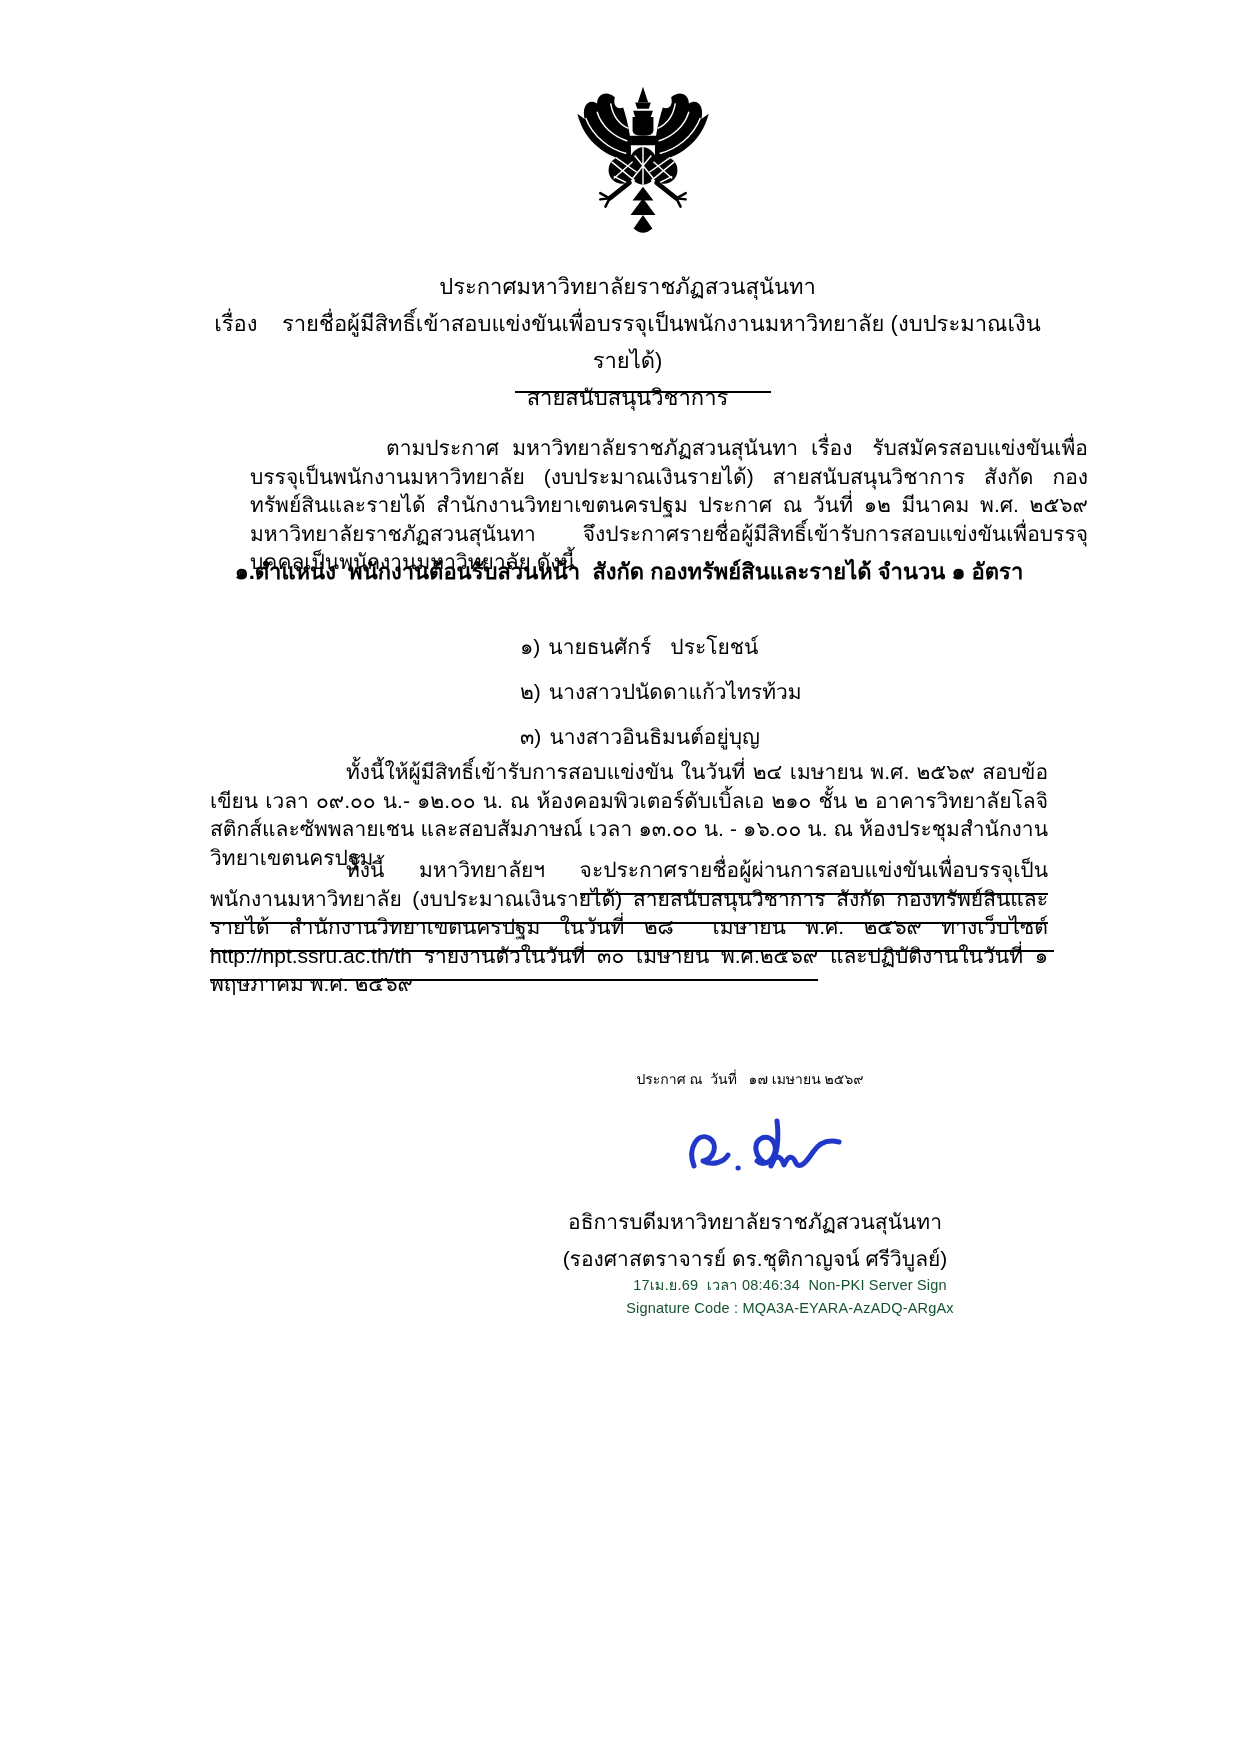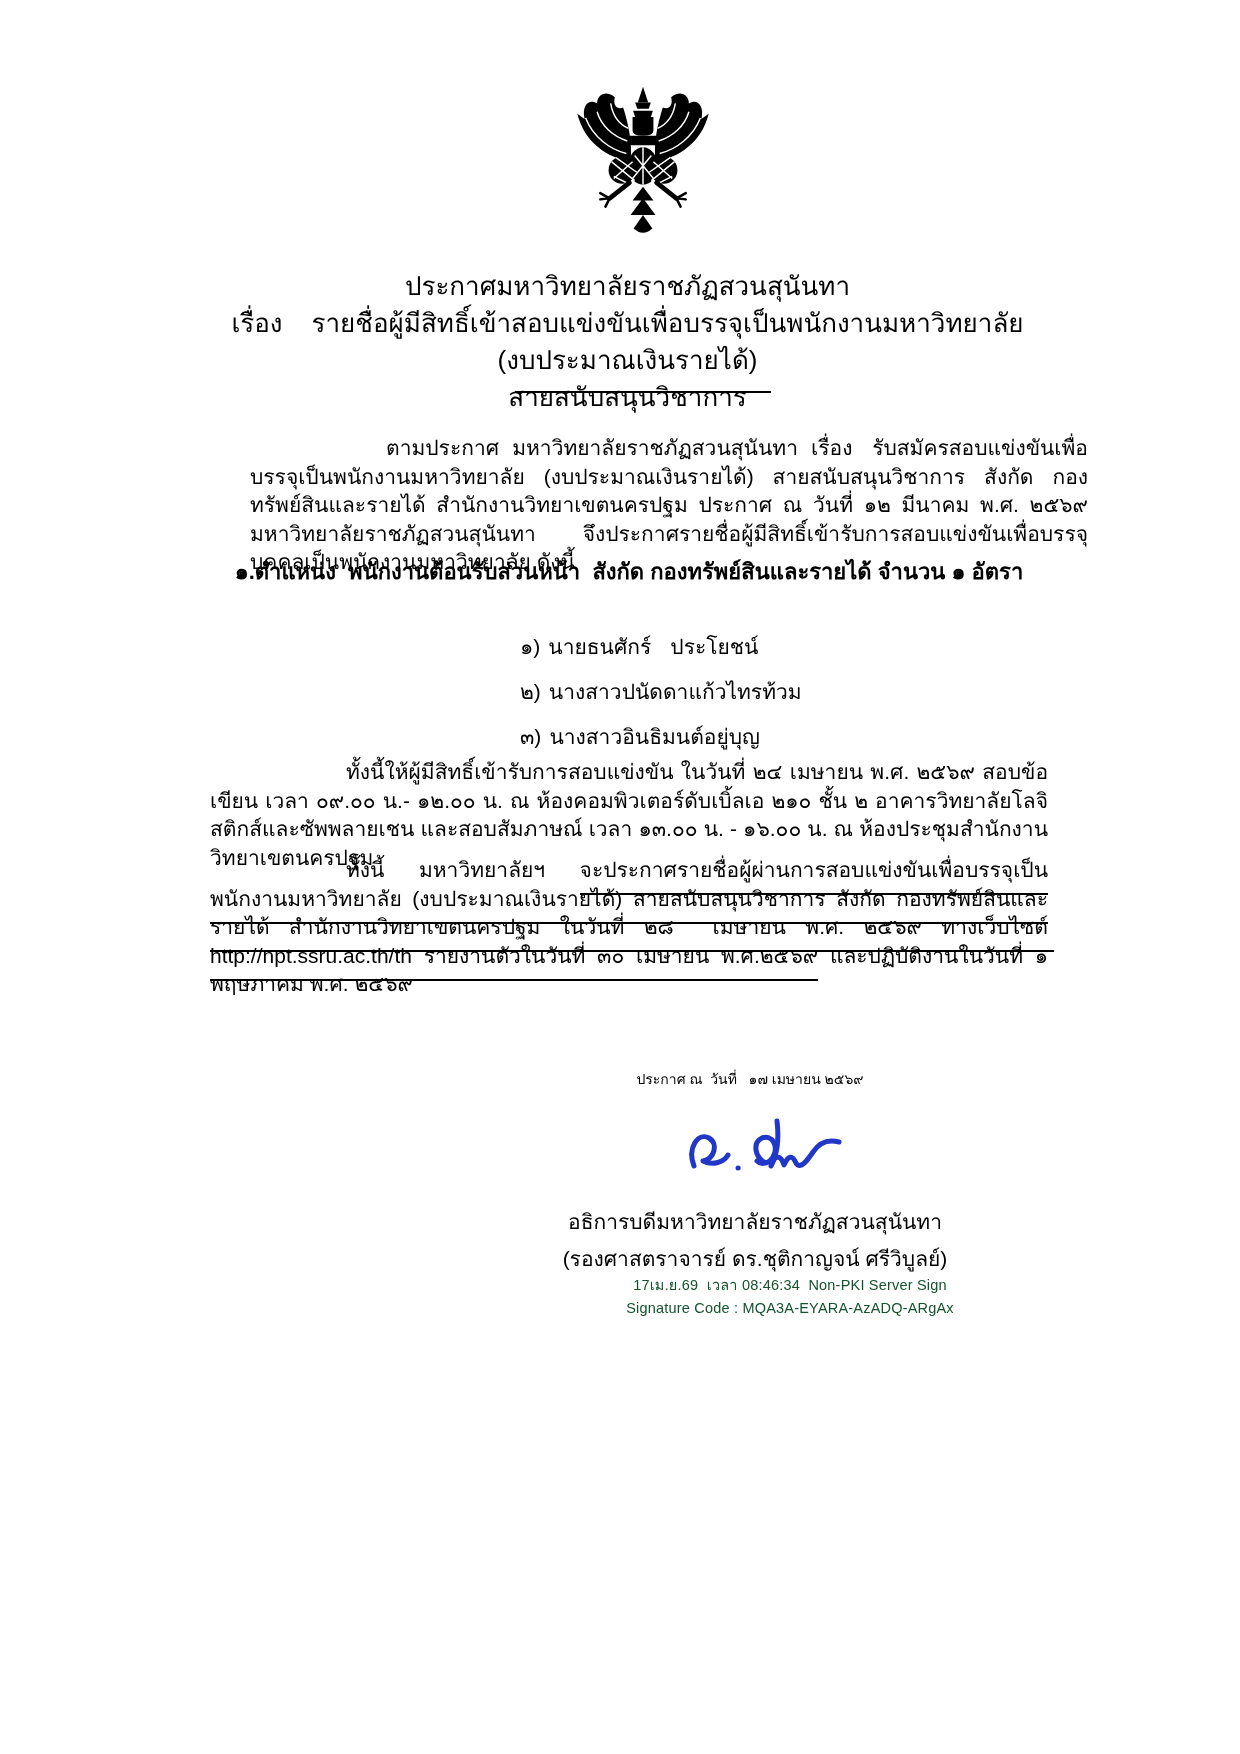--- a/index.html
+++ b/index.html
@@ -11,21 +11,21 @@
     font-family:"Liberation Sans","DejaVu Sans",sans-serif;
     color:#000;
     overflow:hidden;
   }
   .t{white-space:pre-wrap;}
   .abs{position:absolute;}
 
   
   .doc-title{
     left:210px;top:268px;width:835px;
-    font-size:26px;line-height:37px;text-align:center;
+    font-size:22px;line-height:37px;text-align:center;
   }
   
   .divider{
     left:515px;top:391px;width:256px;height:0;
     border-top:2.5px solid #000;
   }
   
   .para{
     left:210px;width:838px;
     font-size:21px;line-height:28.5px;

